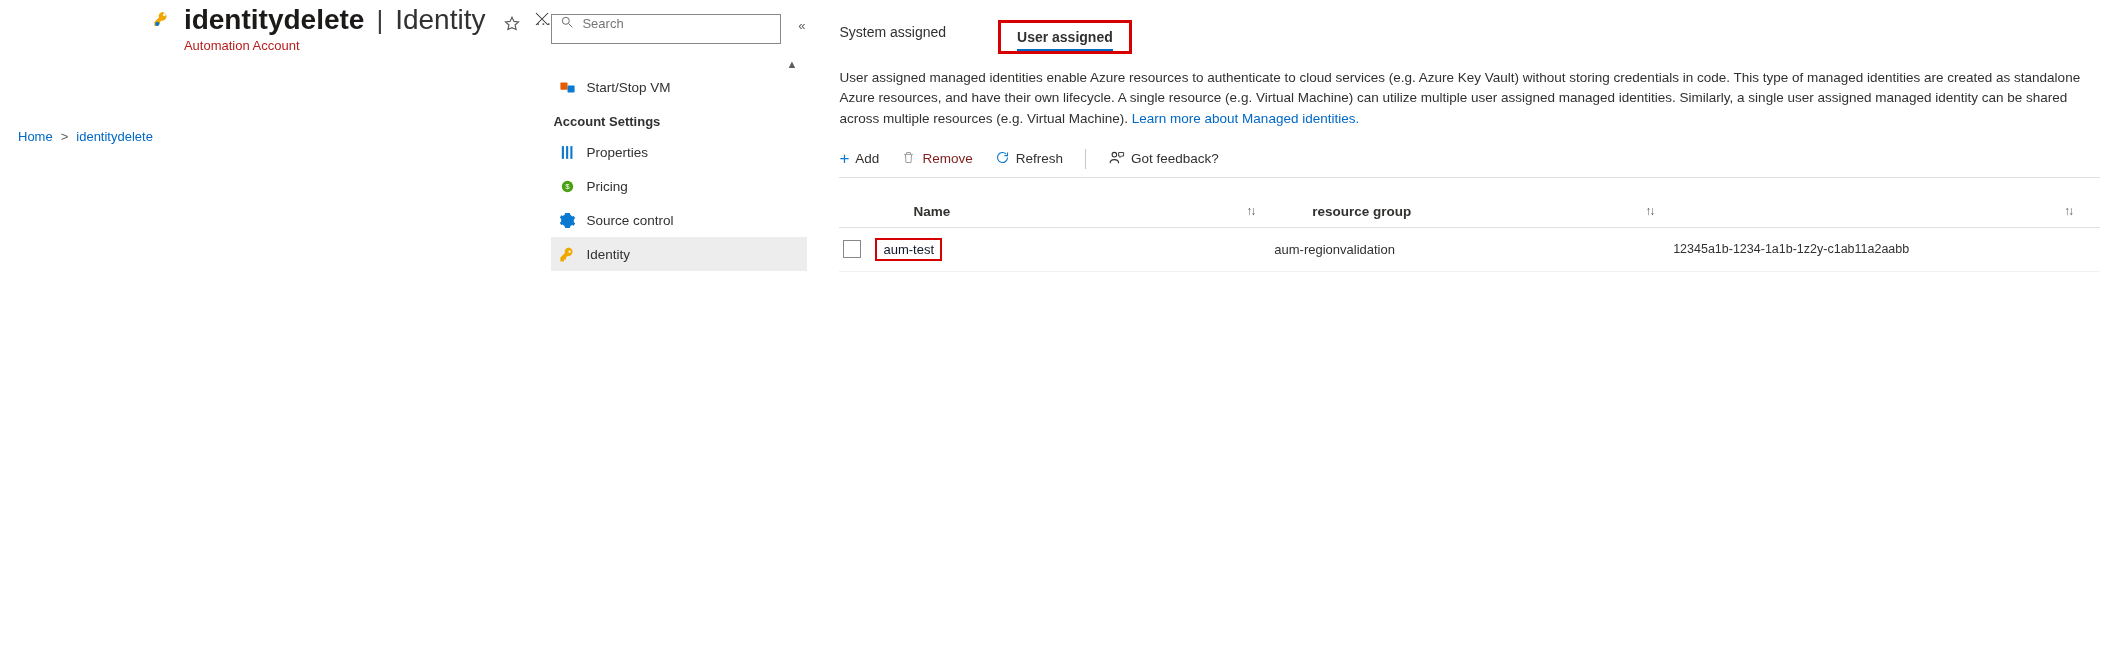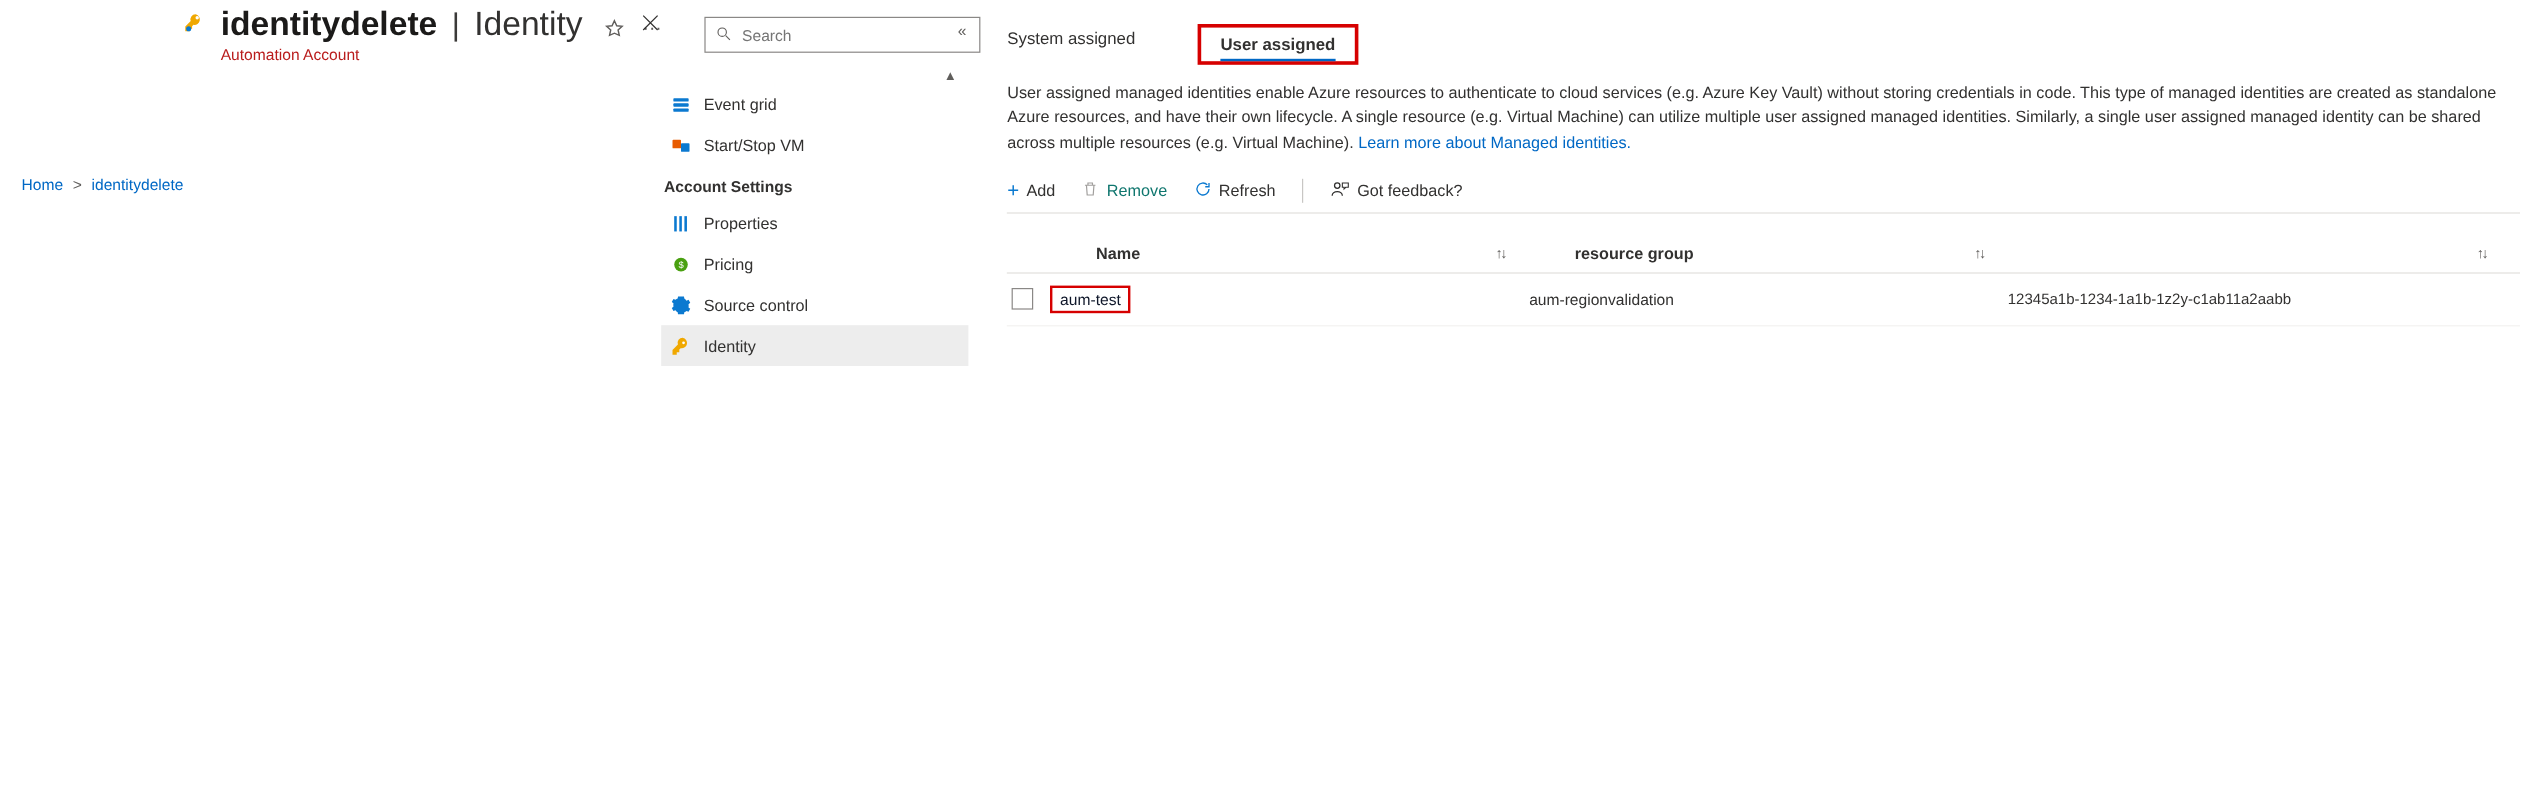--- a/index.html
+++ b/index.html
@@ -30,21 +30,21 @@
   .hdr-actions { display:flex; gap:14px; margin-left:6px; margin-top:10px; color:#605e5c; }
   .close-x { position:absolute; right:0; top:6px; font-size:20px; color:#323130; cursor:pointer; }
 
   
   .body-row { display:flex; margin-top:10px; }
   .sidebar { width:260px; flex:0 0 260px; padding-right:4px; position:relative; }
   .collapse-chev { position:absolute; right:6px; top:4px; color:#605e5c; font-size:13px; }
   .main { flex:1; padding-left:28px; position:relative; }
 
   
-  .search-wrap { display:flex; align-items:center; border:1px solid #8a8886; height:30px; padding:0 8px; width:230px; background:#fff;margin-left:36px; }
+  .search-wrap { display:flex; align-items:flex-start; border:1px solid #8a8886; height:30px; padding:0 8px; width:230px; background:#fff; }
   .search-wrap input { border:none; outline:none; font-size:13px; flex:1; }
   .search-ico { color:#605e5c; margin-right:6px; }
 
   
   .side-list { margin-top:14px; }
   .side-item { display:flex; align-items:center; gap:10px; height:34px; padding:0 8px; cursor:pointer; }
   .side-item.selected { background:#ededed; }
   .side-heading { font-weight:600; padding:10px 2px 6px 2px; font-size:13px; }
   .side-label { font-size:13.5px; color:#323130; }
   .scroll-arrow { text-align:right; padding-right:10px; color:#605e5c; font-size:11px; }
@@ -57,21 +57,21 @@
   .tab.active::after { content:""; position:absolute; left:0; right:0; bottom:-4px; height:2px; background:#0068c5; }
   .tab.highlighted { border:3px solid #d60000; padding:6px 16px; }
   .tab.highlighted::after { bottom:0; left:16px; right:16px; }
 
   
   .desc { margin-top:14px; font-size:13.5px; line-height:1.5; color:#323130; max-width:100%; }
 
   
   .toolbar { display:flex; align-items:center; gap:22px; margin-top:14px; border-bottom:1px solid #e1dfdd; padding:6px 0 8px 0; }
   .tool-btn { display:flex; align-items:center; gap:6px; cursor:pointer; color:#323130; font-size:13.5px; }
-  .tool-btn.disabled { color:#0f766e; cursor:default; }
+  .tool-btn.disabled { color:#7f1d1d; cursor:default; }
   .tool-sep { width:1px; height:20px; background:#c8c6c4; }
 
   
   .table-area { margin-top:18px; }
   .thead, .trow { display:grid; grid-template-columns: 36px 1fr 1fr 1fr 28px; align-items:center; }
   .thead { border-bottom:1px solid #e1dfdd; padding:8px 0; }
   .th { display:flex; align-items:flex-start; gap:6px; font-weight:600; font-size:13.5px;padding-left:38px; }
   .sort-ico { color:#605e5c; font-size:12px; letter-spacing:-2px; }
   .trow { padding:10px 0; border-bottom:1px solid #f3f2f1; }
   .checkbox { width:18px; height:18px; border:1px solid #8a8886; margin-left:4px; }
@@ -131,30 +131,20 @@
               <circle cx="10" cy="10" r="6" fill="none" stroke="#605e5c" stroke-width="1.6"></circle>
               <line x1="15" y1="15" x2="21" y2="21" stroke="#605e5c" stroke-width="1.6"></line>
             </svg>
         </span>
         <input type="text" placeholder="Search" style="">
       </div>
 
       <div class="side-list">
         <div class="scroll-arrow">▲</div>
 
-        <div class="side-item">
-          <span class="ico">
-            <svg width="17" height="17" viewBox="0 0 24 24">
-                <rect x="3" y="4" width="18" height="4" rx="1" fill="#0b79d0"></rect>
-                <rect x="3" y="10" width="18" height="4" rx="1" fill="#0b79d0"></rect>
-                <rect x="3" y="16" width="18" height="4" rx="1" fill="#0b79d0"></rect>
-              </svg>
-          </span>
-          <span class="side-label">Event grid</span>
-        </div>
 
         <div class="side-item">
           <span class="ico">
             <svg width="17" height="17" viewBox="0 0 24 24">
                 <rect x="2" y="5" width="10" height="10" rx="1" fill="#e85b00"></rect>
                 <rect x="12" y="9" width="10" height="10" rx="1" fill="#0b79d0"></rect>
               </svg>
           </span>
           <span class="side-label">Start/Stop VM</span>
         </div>

